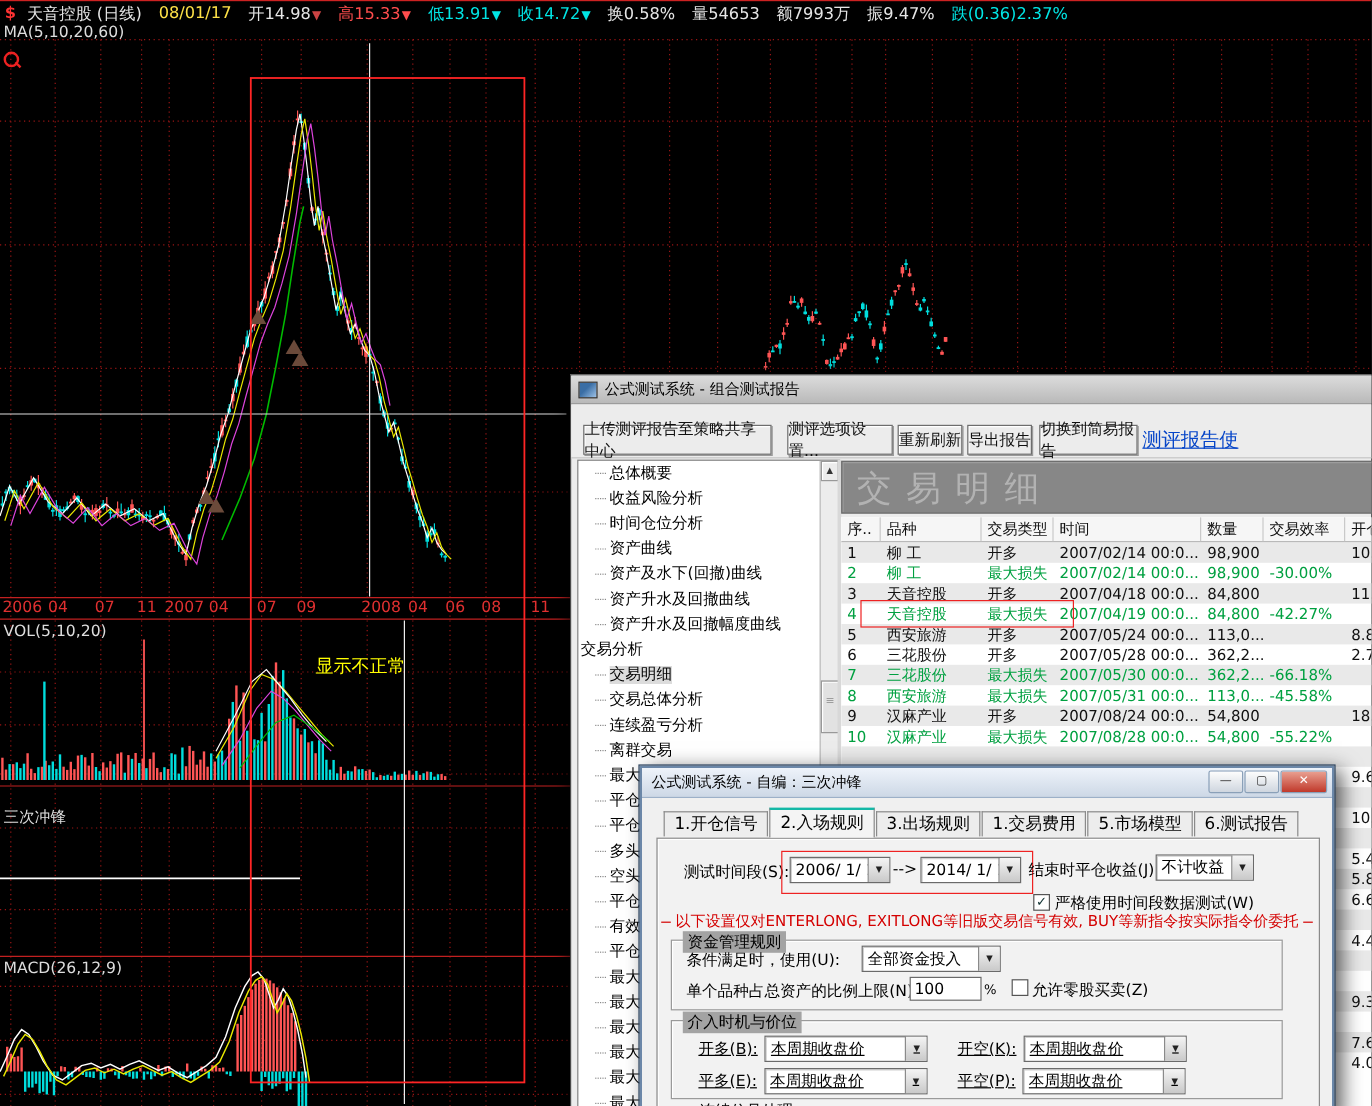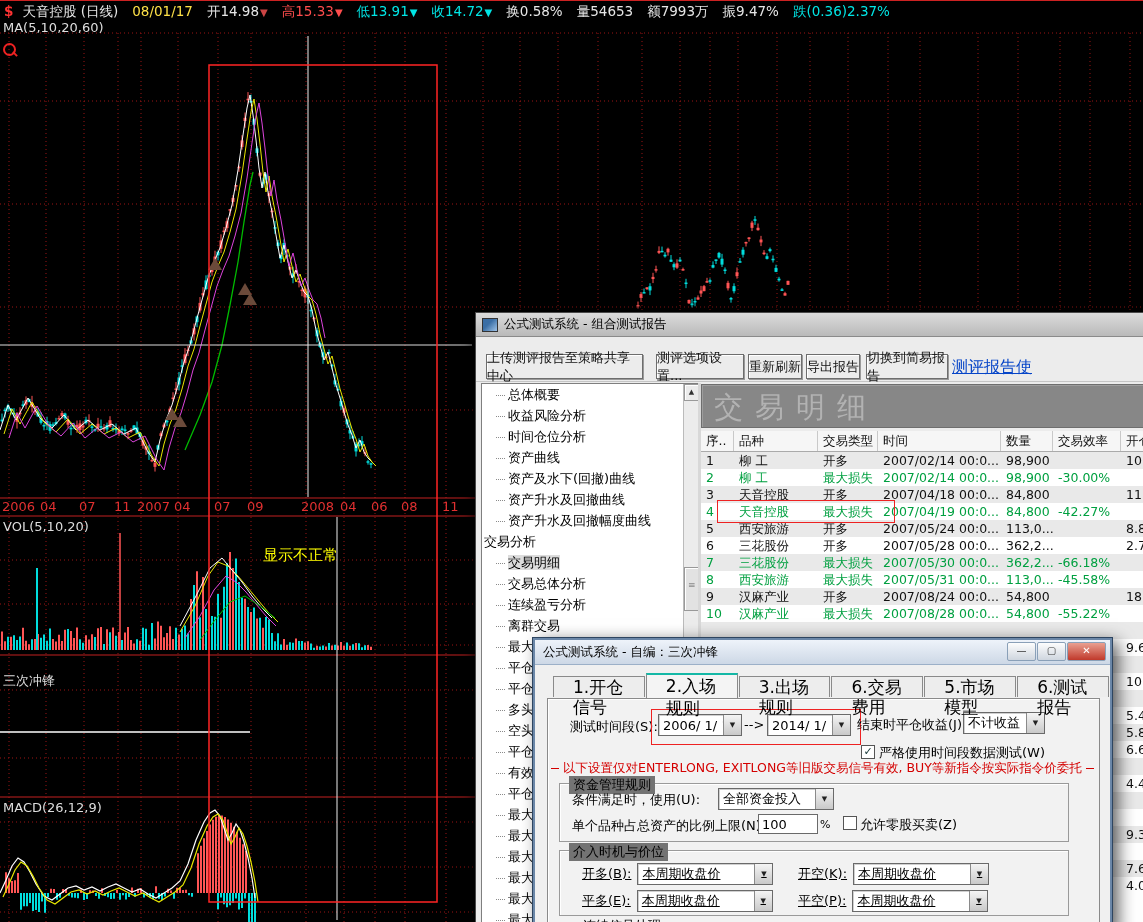--- a/index.html
+++ b/index.html
@@ -73,22 +73,22 @@
      box-shadow:6px 4px 16px rgba(0,0,0,.65);font-size:13px;color:#000;}
   #td-titlebar{position:absolute;left:0;top:0;right:0;height:24px;background:linear-gradient(#eef3fa,#cdd8e6);
      border-bottom:1px solid #9cb0c8;display:flex;align-items:center;padding-left:8px;}
   #td-title{font-size:12.5px;}
   #td-buttons{position:absolute;right:4px;top:2px;display:flex;gap:1px;}
   .wbtn{width:27px;height:17px;background:linear-gradient(#fdfdfd,#cfd6df);border:1px solid #8aa0b8;border-radius:2px;
      font-size:10px;line-height:15px;text-align:center;color:#333;}
   .wbtn.close{width:37px;background:linear-gradient(#e9a091,#c0392b);color:#fff;font-weight:bold;}
 
   #tab-strip{position:absolute;left:18px;top:36px;display:flex;z-index:2;}
-  .tab{height:20px;line-height:20px;padding:0 19px;background:#ededed;border:1px solid #8a8a8a;border-bottom:none;
-     margin-right:1px;font-size:17px;}
+  .tab{height:20px;line-height:20px;padding:0 8px;background:#ededed;border:1px solid #8a8a8a;border-bottom:none;
+     margin-right:1px;font-size:14px;}
   .tab.active{height:23px;line-height:22px;background:#f4f4f4;margin-top:-3px;border-top:2px solid #14b8a6;position:relative;}
   #td-page{position:absolute;left:12px;top:58px;width:551px;height:240px;background:#f2f2f2;
      border:1px solid #8a8a8a;box-shadow:inset 1px 1px 0 #fff;}
 
   .combo{display:inline-flex;align-items:center;height:22px;background:#fff;border:1px solid #6a6a6a;
      box-shadow:inset 1px 1px 0 #d0d0d0;box-sizing:border-box;}
   .combo .cval{padding:0 4px;white-space:nowrap;overflow:hidden;flex:1;}
   .combo .cbtn{width:17px;align-self:stretch;background:linear-gradient(#f4f4f4,#c9c9c9);border-left:1px solid #8a8a8a;
      font-size:7px;display:flex;align-items:center;justify-content:center;color:#222;}
   .cb{display:inline-block;width:12px;height:12px;background:#fff;border:1px solid #555;vertical-align:-2px;
@@ -101,21 +101,21 @@
   #combo-to{position:absolute;left:232px;top:74px;width:84px;}
   #time-annot{position:absolute;left:116px;top:69px;width:208px;height:34px;border:1px solid #e22;}
   #tp-profit-label{left:322px;top:76px;}
   #combo-profit{position:absolute;left:428px;top:72px;width:82px;}
   #strict-cb{position:absolute;left:326px;top:105px;}
   #tp-strict-label{left:344px;top:104px;}
   #red-note{position:absolute;left:12px;top:120px;width:530px;color:#d40000;font-size:12.5px;white-space:nowrap;display:flex;align-items:center;}
   #red-note .rline{flex:1;height:1px;background:#d40000;margin:0 4px;min-width:8px;}
 
   .groupbox{position:absolute;border:1px solid #9a9a9a;box-shadow:inset 1px 1px 0 #fff;}
-  .gtitle{position:absolute;top:-8px;left:9px;background:#737373;padding:0 4px;font-size:13px;}
+  .gtitle{position:absolute;top:-8px;left:9px;background:#a3a3a3;padding:0 4px;font-size:13px;}
   #fund-group{left:24px;top:143px;width:508px;height:57px;}
   #tp-use-label{left:12px;top:7px;}
   #combo-use{position:absolute;left:158px;top:4px;width:116px;}
   #tp-ratio-label{left:12px;top:33px;}
   #ratio-input{position:absolute;left:198px;top:30px;width:52px;height:18px;border:1px solid #6a6a6a;font-size:13px;padding:0 3px;
      font-family:"DejaVu Sans",sans-serif;}
   #tp-percent{left:260px;top:34px;font-size:11px;}
   #oddlot-cb{position:absolute;left:283px;top:32px;}
   #tp-oddlot-label{left:300px;top:32px;}
   #entry-group{left:24px;top:210px;width:508px;height:64px;}
@@ -1125,21 +1125,21 @@
     <div id="td-buttons">
       <div class="wbtn">—</div>
       <div class="wbtn">▢</div>
       <div class="wbtn close">✕</div>
     </div>
 
     <div id="tab-strip">
         <div class="tab">1.开仓信号</div>
         <div class="tab active">2.入场规则</div>
         <div class="tab">3.出场规则</div>
-        <div class="tab">6.交易费用</div>
+        <div class="tab">1.交易费用</div>
         <div class="tab">5.市场模型</div>
         <div class="tab">6.测试报告</div>
       </div>
 
     <div id="td-page"></div>
 
     <span class="lbl" id="tp-time-label">测试时间段(S):</span>
     <span class="combo" id="combo-from">
       <span class="cval">2006/ 1/ 1</span>
         <span class="cbtn">▼</span>

